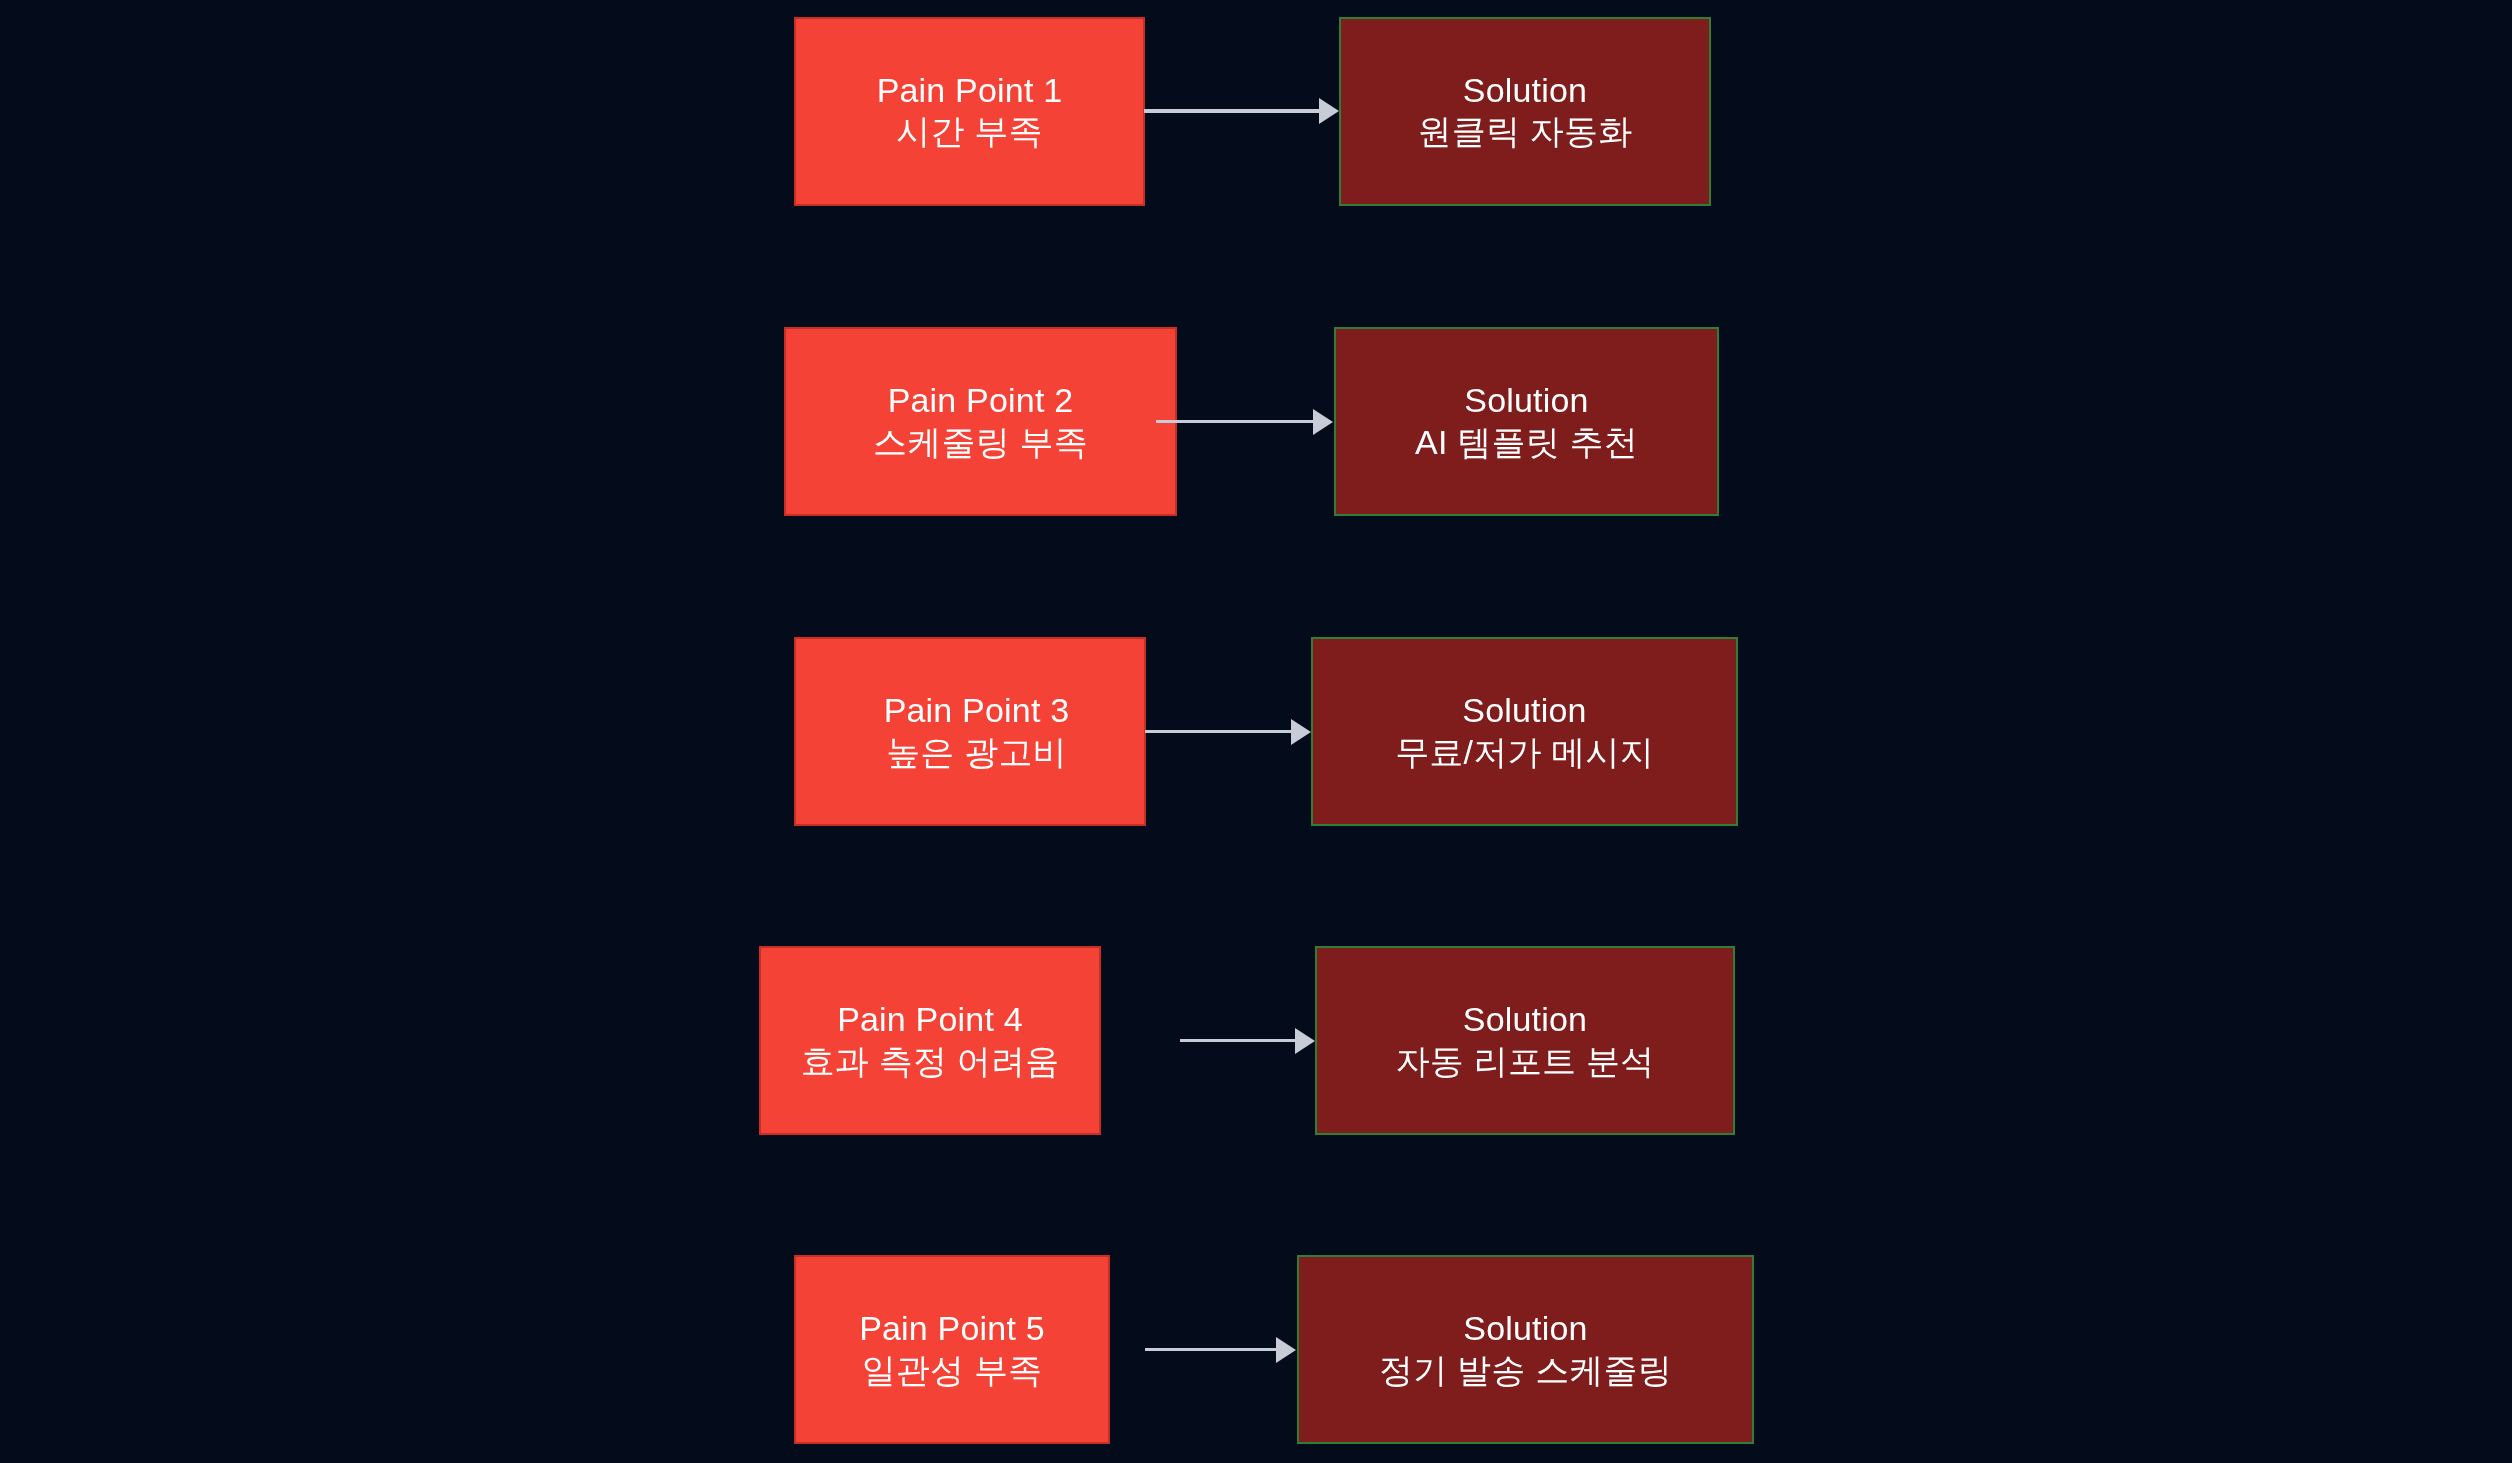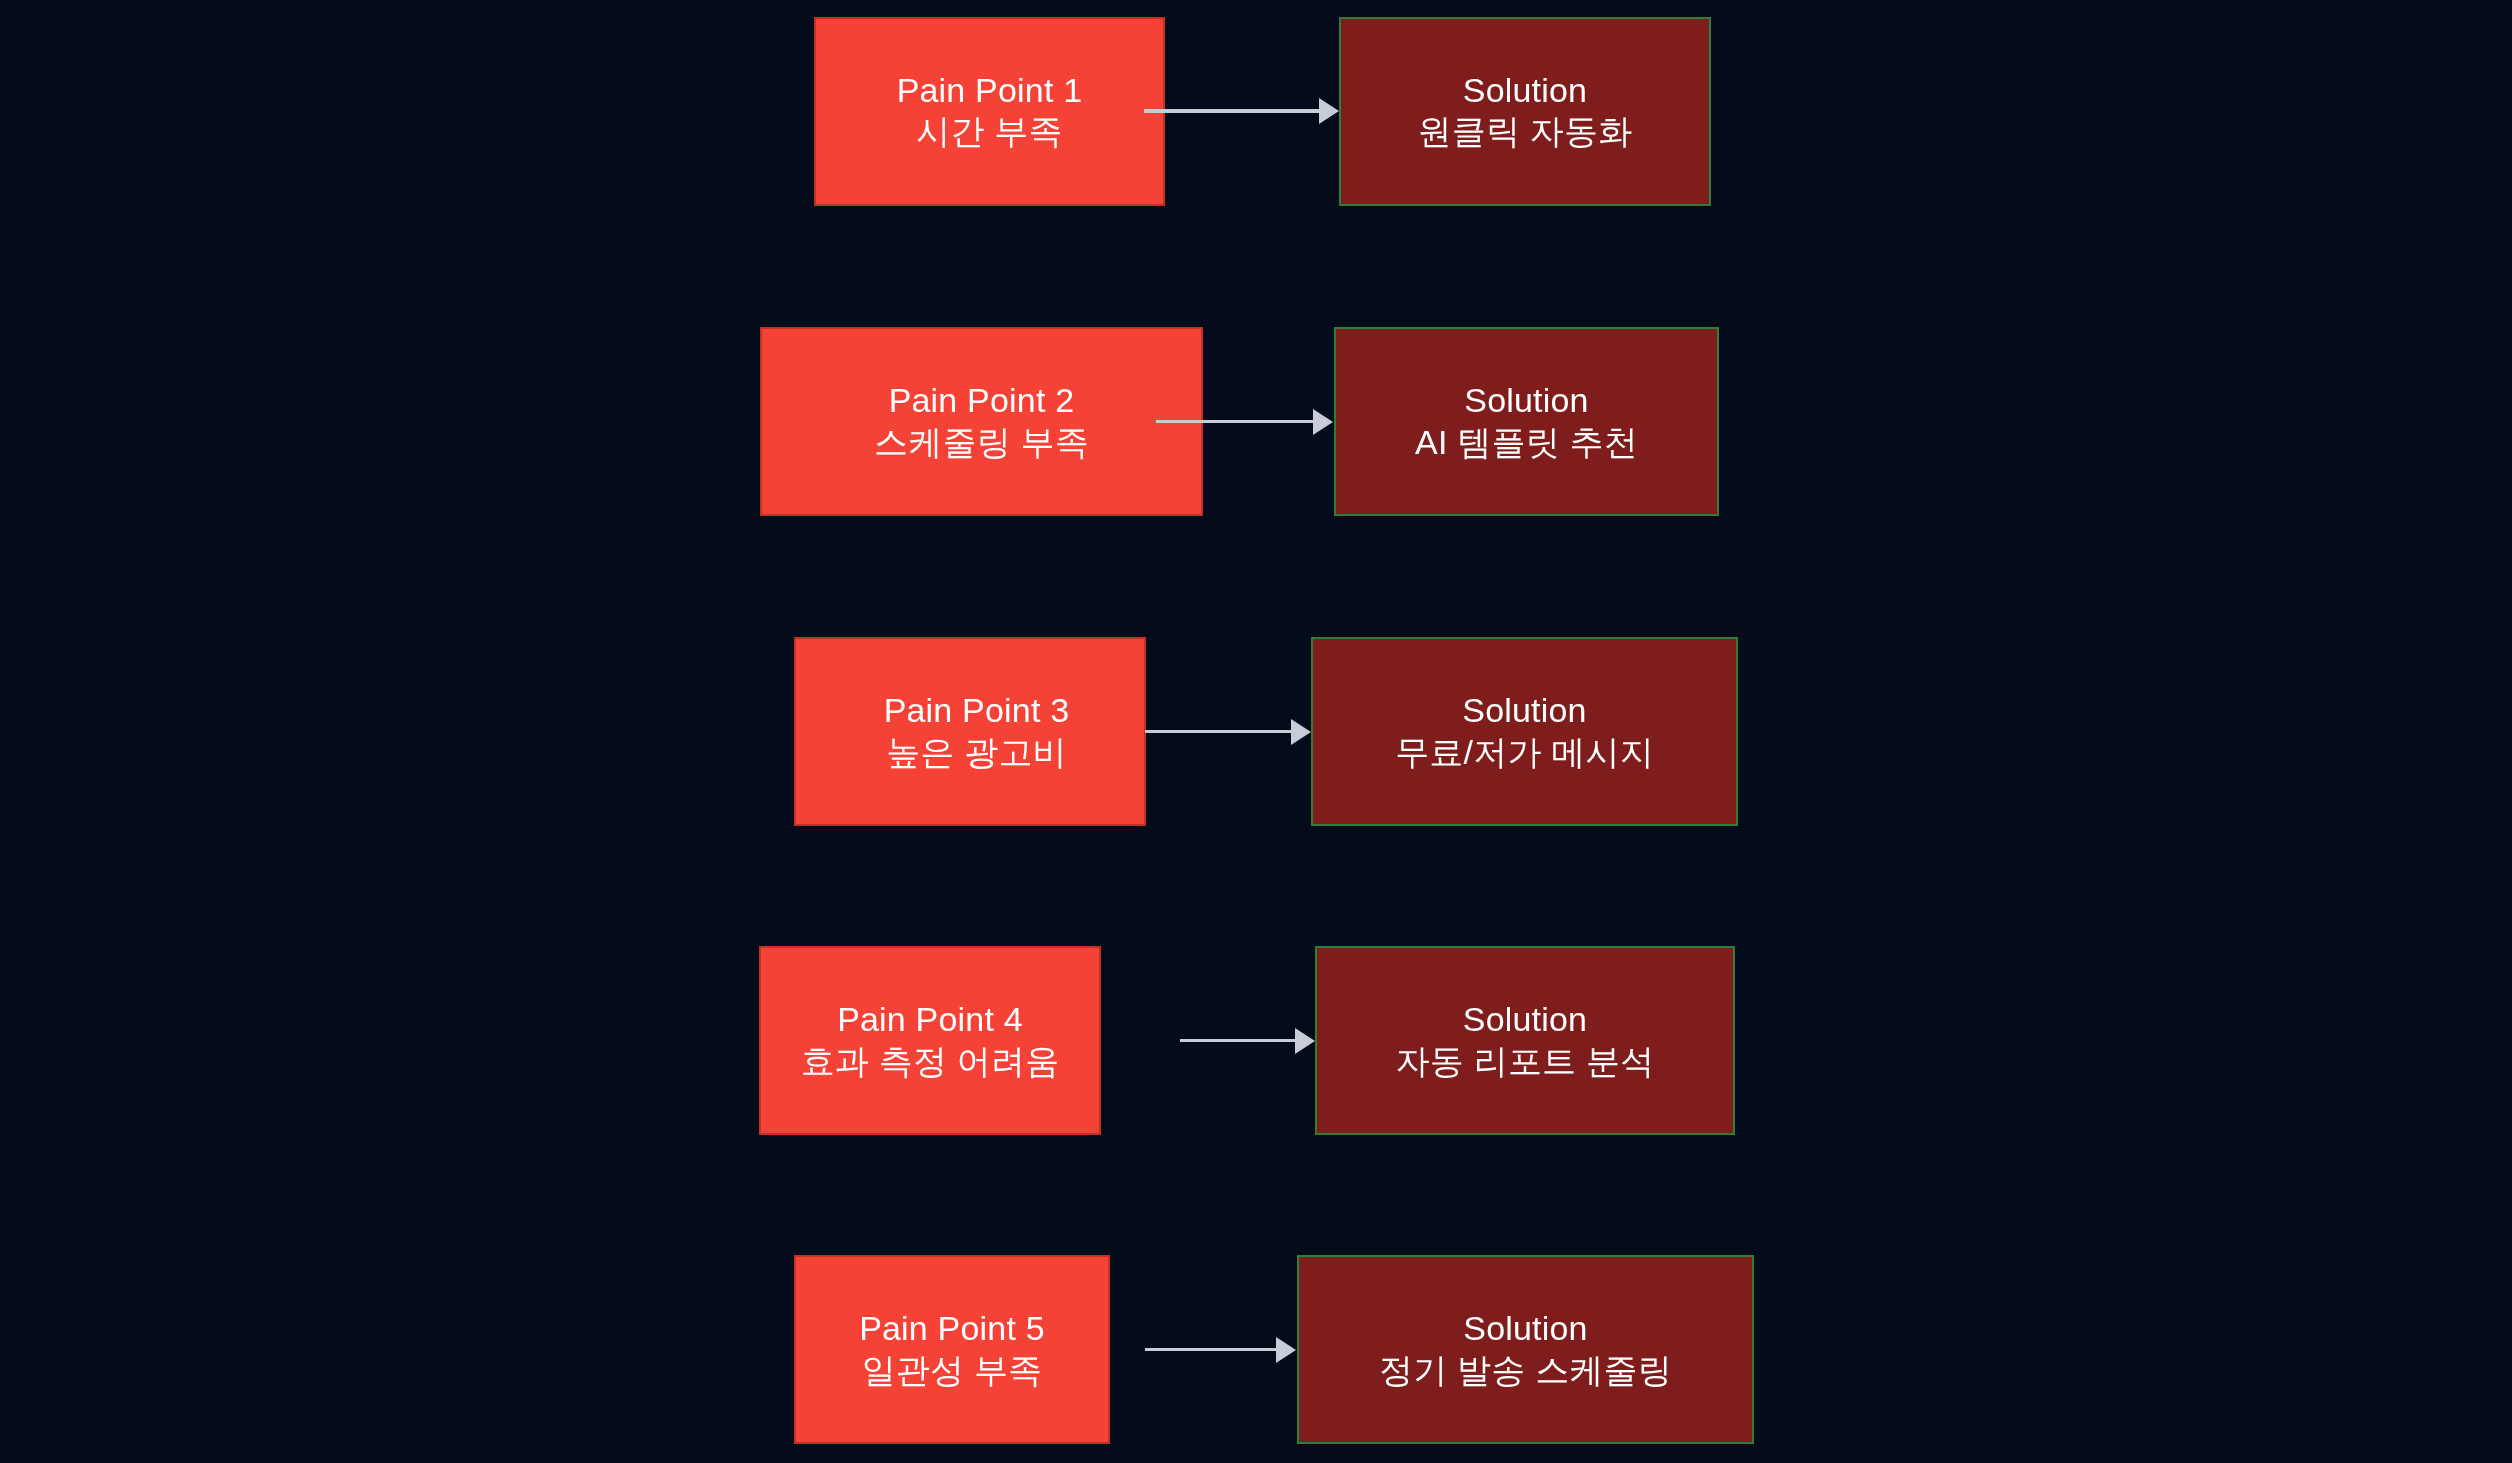--- a/index.html
+++ b/index.html
@@ -75,35 +75,35 @@
     border-left: 20.3px solid #c8ccd6;
     flex: 0 0 auto;
     margin-left: -0.9px;
   }
 </style>
 </head>
 <body style="background: rgb(4, 12, 28);">
 
 <div id="diagram">
     <div class="row" style="top: 16.6px; height: 189px;">
-      <div class="node node-pain" style="position: absolute; left: 794px; top: 0px; width: 351px; height: 189px; margin-left: 20px;">
+      <div class="node node-pain" style="position: absolute; left: 794px; top: 0px; width: 351px; height: 189px;">
         <span class="line1">Pain Point 1</span>
         <span class="line2">시간 부족</span>
       </div>
       <div class="connector" style="position: absolute; left: 1144px; width: 195px; top: 77px;">
         <div class="shaft"></div>
         <div class="head"></div>
       </div>
       <div class="node node-solution" style="position: absolute; left: 1339px; top: 0px; width: 372px; height: 189px;">
         <span class="line1">Solution</span>
         <span class="line2">원클릭 자동화</span>
       </div>
     </div>
     <div class="row" style="top: 327px; height: 189px;">
-      <div class="node node-pain" style="position: absolute; left: 760px; top: 0px; width: 443px; height: 189px;">
+      <div class="node node-pain" style="position: absolute; left: 784px; top: 0px; width: 393px; height: 189px;">
         <span class="line1">Pain Point 2</span>
         <span class="line2">스케줄링 부족</span>
       </div>
       <div class="connector" style="position: absolute; left: 1156px; width: 177px; top: 77px;">
         <div class="shaft"></div>
         <div class="head"></div>
       </div>
       <div class="node node-solution" style="position: absolute; left: 1334px; top: 0px; width: 385px; height: 189px;">
         <span class="line1">Solution</span>
         <span class="line2">AI 템플릿 추천</span>

